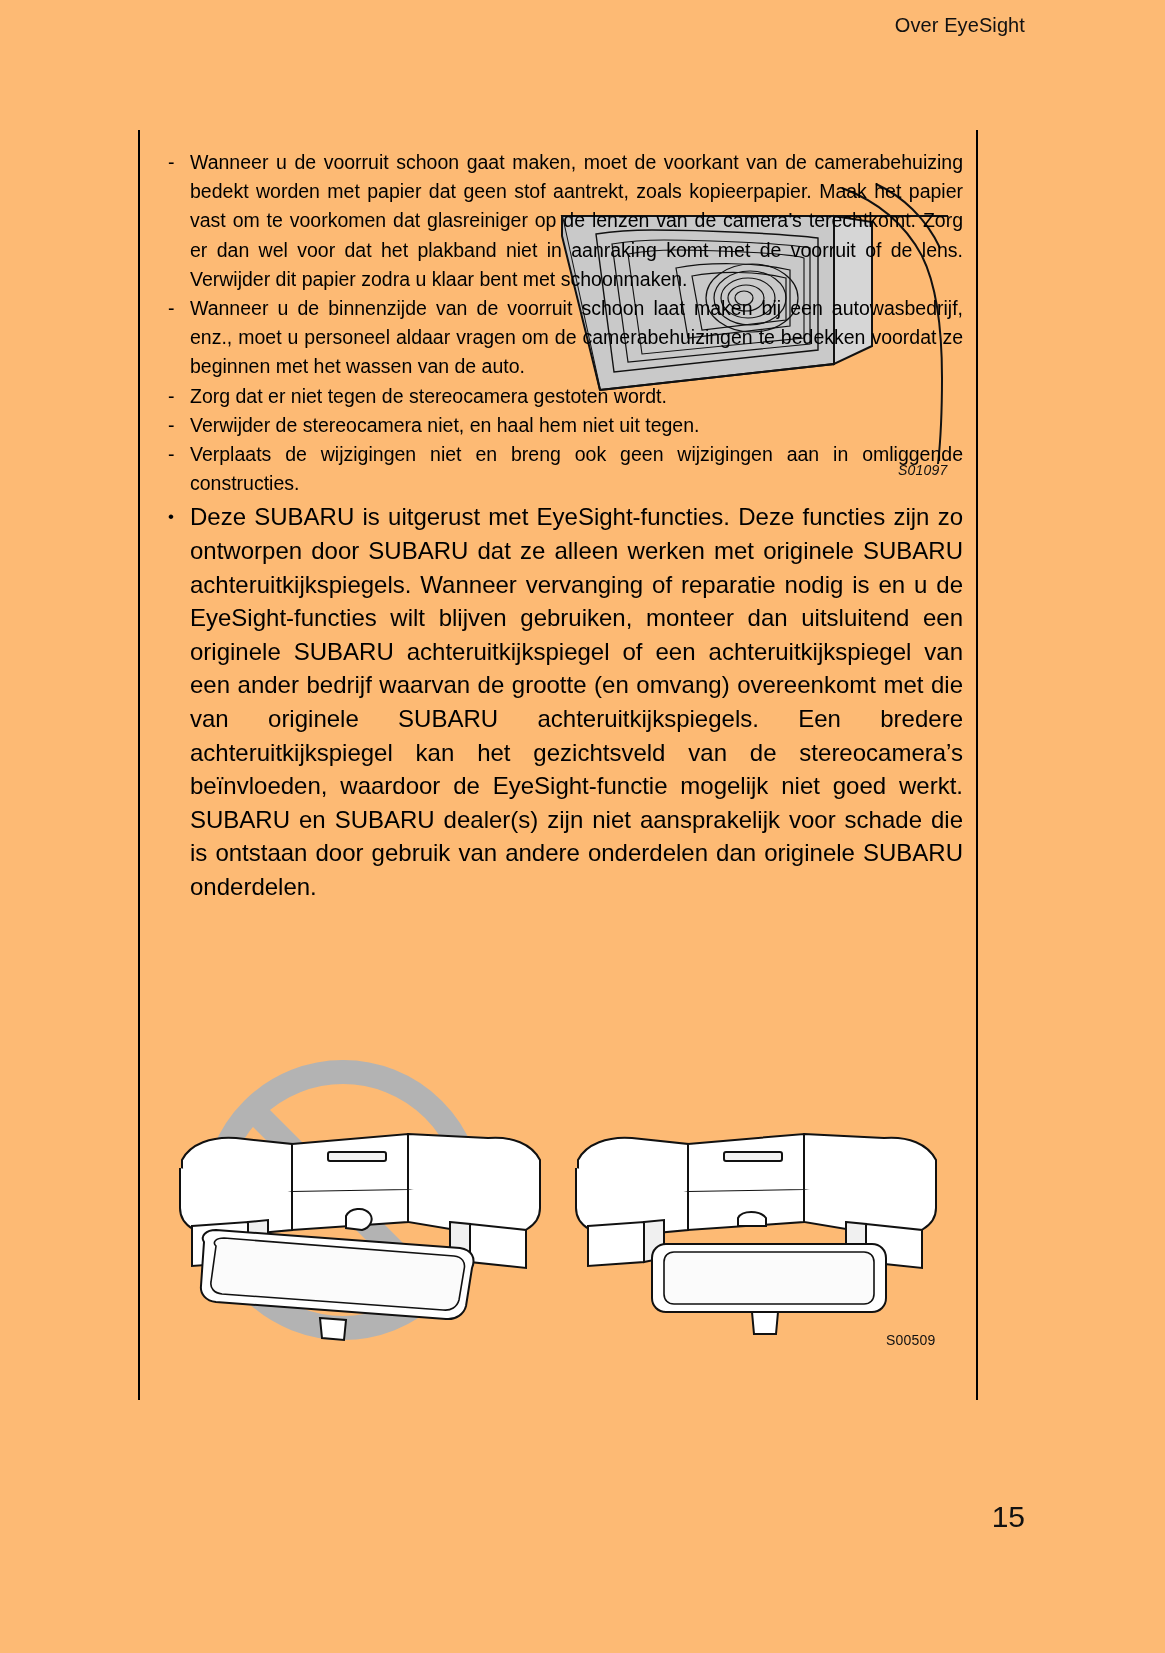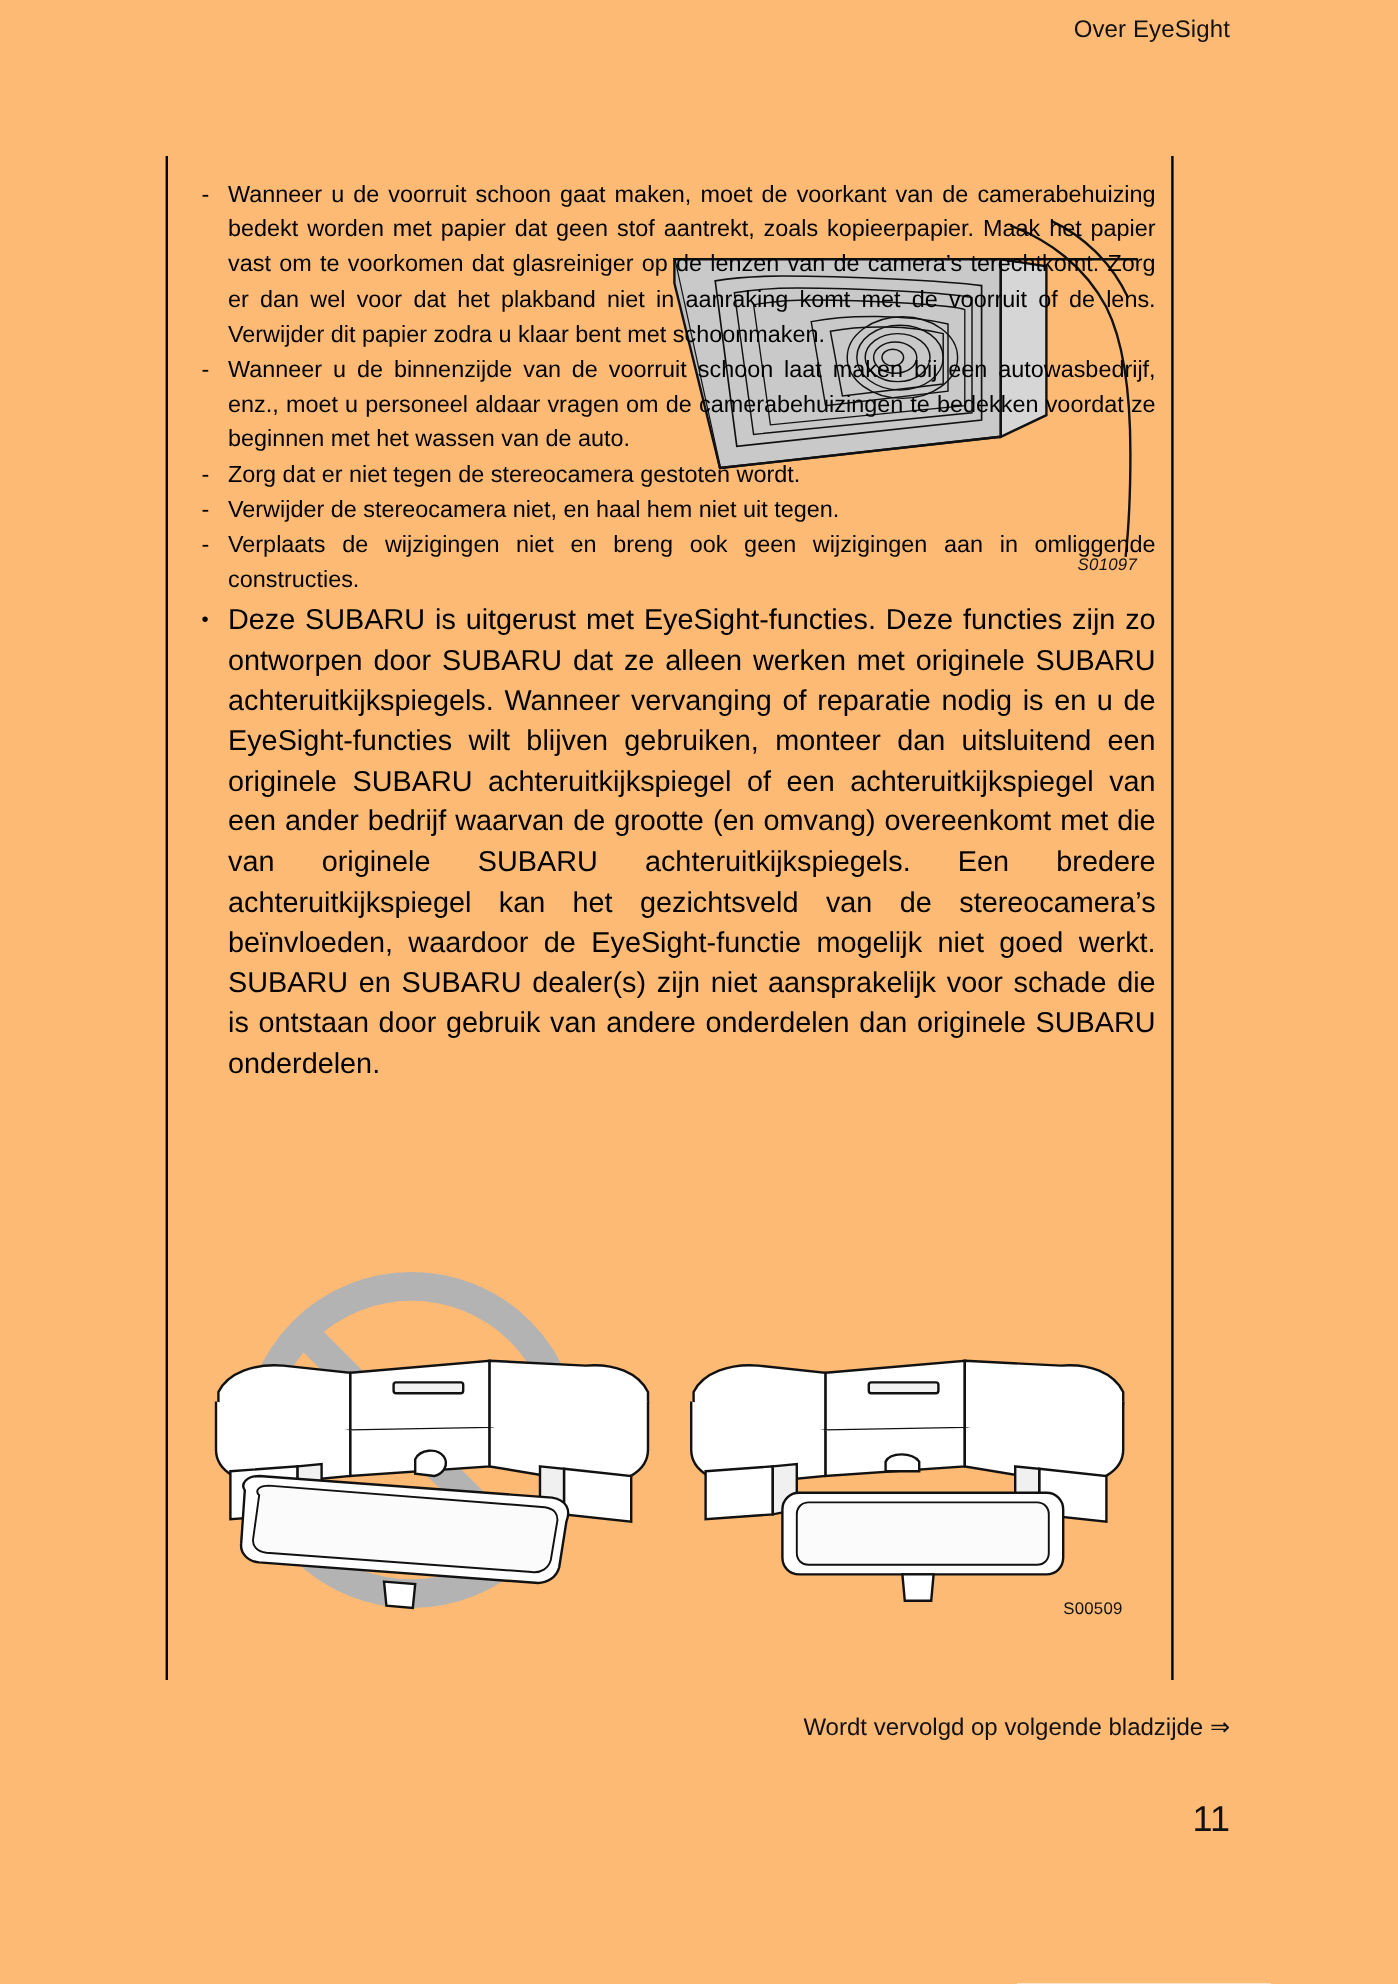--- a/index.html
+++ b/index.html
@@ -275,16 +275,15 @@
         <path d="M514 212 C508 212 504 216 504 222 L504 254 C504 260 508 264 514 264
                  L704 264 C710 264 714 260 714 254 L714 222 C714 216 710 212 704 212 Z" fill="#fbfbfb" stroke-width="1.6"></path>
 
         <path d="M592 272 L618 272 L616 294 L594 294 Z" fill="#ffffff"></path>
       </g>
 
     </svg>
   </div>
   <div class="cap cap2">S00509</div>
 
-  <div class="footer-note">Wordt vervolgd op volgende bladzijde ⇒</div>
-  <div class="page-num">11</div>
+  <div class="page-num">15</div>
 
 </div>
 
 </body></html>

